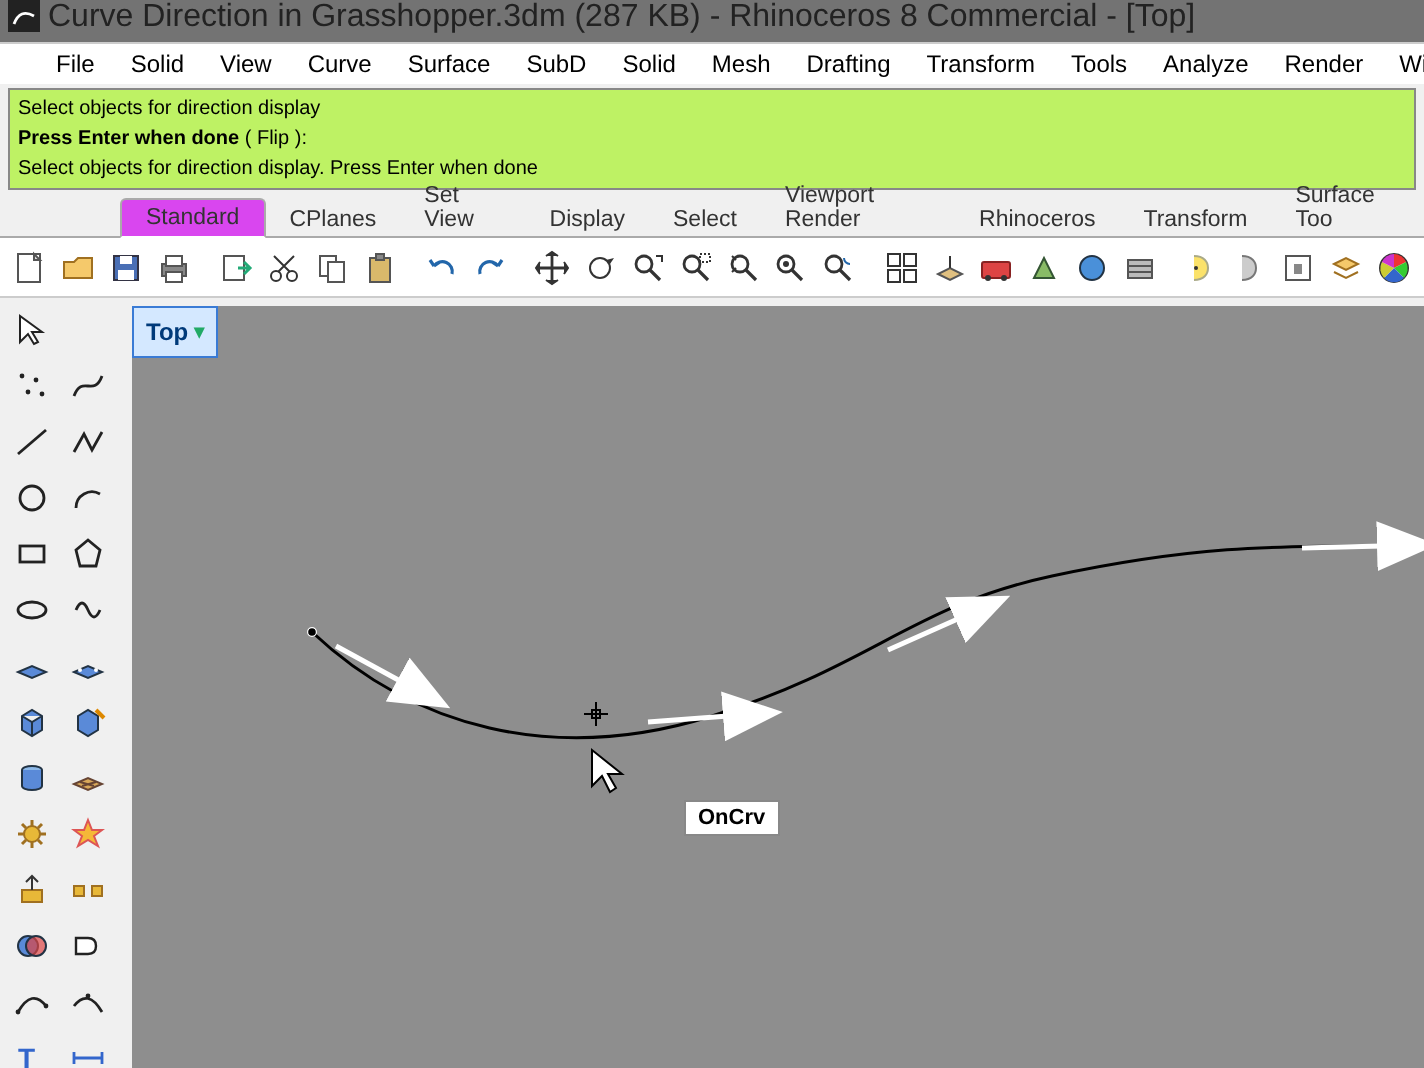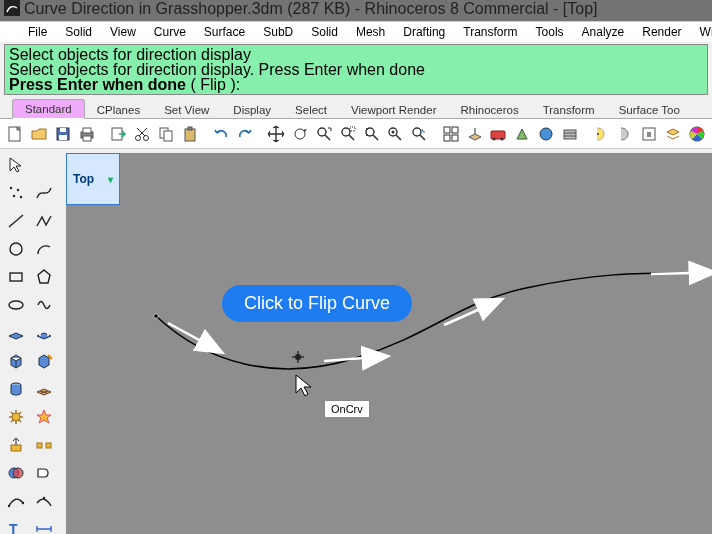--- a/index.html
+++ b/index.html
@@ -1,38 +1,38 @@
 <!DOCTYPE html>
 <html><head>
 <meta charset="utf-8">
 <style>
   * { box-sizing: border-box; margin: 0; padding: 0; font-family: "Segoe UI", Tahoma, sans-serif; }
   body { width: 712px; height: 534px; background: #f0f0f0; overflow: hidden; position: relative; }
   .titlebar { height: 22px; background: #737373; display: flex; align-items: flex-start; padding-left: 4px; font-size: 16px; color: #222; border-bottom: 1px solid #ccc; }
   .titlebar .appicon { width: 16px; height: 16px; background: #222; margin-right: 4px; display:flex;align-items:center;justify-content:center;}
   .menubar { height: 20px; background: #fff; display: flex; align-items: center; font-size: 12px; padding-left: 19px; gap: 0; }
   .menubar span { padding: 2px 9px; cursor: default; }
-  .cmdarea { background: #86efac; border: 1px solid #888; margin: 2px 4px 2px 4px; padding: 2px 4px; font-size: 16px; line-height: 15px; }
+  .cmdarea { background: #bef264; border: 1px solid #888; margin: 2px 4px 2px 4px; padding: 2px 4px; font-size: 10px; line-height: 15px; }
   .cmdarea .bold { font-weight: bold; }
   .tooltabs { height: 22px; display: flex; align-items: flex-end; font-size: 11.5px; padding-left: 12px; background:#f0f0f0; position:relative; border-bottom:1px solid #aaa;}
   .tooltabs .tab { padding: 3px 12px 3px 12px; color:#333; position:relative; top:1px; }
-  .tooltabs .tab.active { background: #f0abfc; border: 1px solid #aaa; border-bottom: 1px solid #fff; border-radius: 3px 3px 0 0; }
+  .tooltabs .tab.active { background: #d946ef; border: 1px solid #aaa; border-bottom: 1px solid #fff; border-radius: 3px 3px 0 0; margin-left: 48px; }
   .toolbar { height: 30px; background: #fff; display: flex; align-items: center; padding: 0 4px; gap: 2px; border-bottom:1px solid #ccc;}
   .toolbar .tbtn { width: 24px; height: 24px; display: flex; align-items:center; justify-content:center; }
   .toolbar .sep { width: 6px; }
   .workarea { display: flex; height: calc(534px - 22px - 20px - 52px - 22px - 30px); }
   .sidetoolbar { width: 60px; background: #f0f0f0; display: flex; flex-direction: column; padding: 4px 2px; gap: 4px; }
   .sidetoolbar .row { display:flex; gap:4px; justify-content:center;}
   .sidetoolbar .sbtn { width: 24px; height: 24px; display:flex;align-items:center;justify-content:center; }
   .viewport-wrap { flex:1; position:relative; padding: 4px 0 0 6px;}
-  .viewlabel { position:absolute; top:4px; left:6px; z-index:3; background:#d4e8ff; border:1px solid #3a7bd5; font-size:12px; padding:18px 6px; display:flex; align-items:center; gap:14px; font-weight:bold; color:#003a7a;}
+  .viewlabel { position:absolute; top:4px; left:6px; z-index:3; background:#d4e8ff; border:1px solid #3a7bd5; font-size:12px; padding:5px 6px; display:flex; align-items:center; gap:3px; font-weight:bold; color:#003a7a;}
   .viewlabel .dd { color:#2a6; font-size:10px;}
   .viewport { width: 100%; height: 100%; background: #8e8e8e; position:relative; overflow:hidden;}
   .bubble { position:absolute; left:156px; top:132px; background:#1f7cf0; color:#fff; font-size:18px; padding:8px 22px; border-radius: 22px; font-weight:400; }
-  .tooltip { position:absolute; left:258px; top:247px; background:#fff; border:1px solid #888; font-size:11px; padding:2px 6px; }
+  .tooltip { position:absolute; left:276px; top:247px; background:#fff; border:1px solid #888; font-size:11px; padding:2px 6px;font-weight:bold; }
   svg.curve { position:absolute; left:0; top:0; }
   .cursor { position:absolute; left:228px; top:220px; pointer-events:none;}
 </style>
 </head>
 <body>
 
 <div class="titlebar">
   <span class="appicon">
     <svg width="12" height="12" viewBox="0 0 12 12">
         <path d="M1 10 Q4 2 11 6" stroke="#fff" stroke-width="1.4" fill="none"></path>
@@ -54,24 +54,24 @@
   <span>Transform</span>
   <span>Tools</span>
   <span>Analyze</span>
   <span>Render</span>
   <span>Window</span>
 
 </div>
 
 <div class="cmdarea">
   <div>Select objects for direction display</div>
-  <div>Select objects for direction display. Press Enter when done</div>
   <div>
     <span class="bold">Press Enter when done</span><span> ( Flip ):</span>
   </div>
+  <div>Select objects for direction display. Press Enter when done</div>
 </div>
 
 <div class="tooltabs">
   <span class="tab active">Standard</span>
   <span class="tab">CPlanes</span>
   <span class="tab">Set View</span>
   <span class="tab">Display</span>
   <span class="tab">Select</span>
   <span class="tab">Viewport Render</span>
   <span class="tab">Rhinoceros</span>
@@ -471,21 +471,20 @@
         <line x1="378" y1="172" x2="414" y2="156" stroke="#fff" stroke-width="2.5" marker-end="url(#arr)"></line>
         <line x1="585" y1="121" x2="625" y2="120" stroke="#fff" stroke-width="2.5" marker-end="url(#arr)"></line>
 
         <g transform="translate(232,204)">
           <line x1="-6" y1="0" x2="6" y2="0" stroke="#000"></line>
           <line x1="0" y1="-6" x2="0" y2="6" stroke="#000"></line>
           <rect x="-2" y="-2" width="4" height="4" fill="none" stroke="#000"></rect>
         </g>
       </svg>
 
-      <div class="bubble">Click to Flip Curve</div>
 
       <svg class="cursor" width="22" height="26">
         <path d="M2 2 L2 20 L7 15 L11 23 L14 21 L10 14 L17 14 Z" fill="#fff" stroke="#000" stroke-width="1"></path>
       </svg>
 
       <div class="tooltip">OnCrv</div>
     </div>
   </div>
 </div>
 

